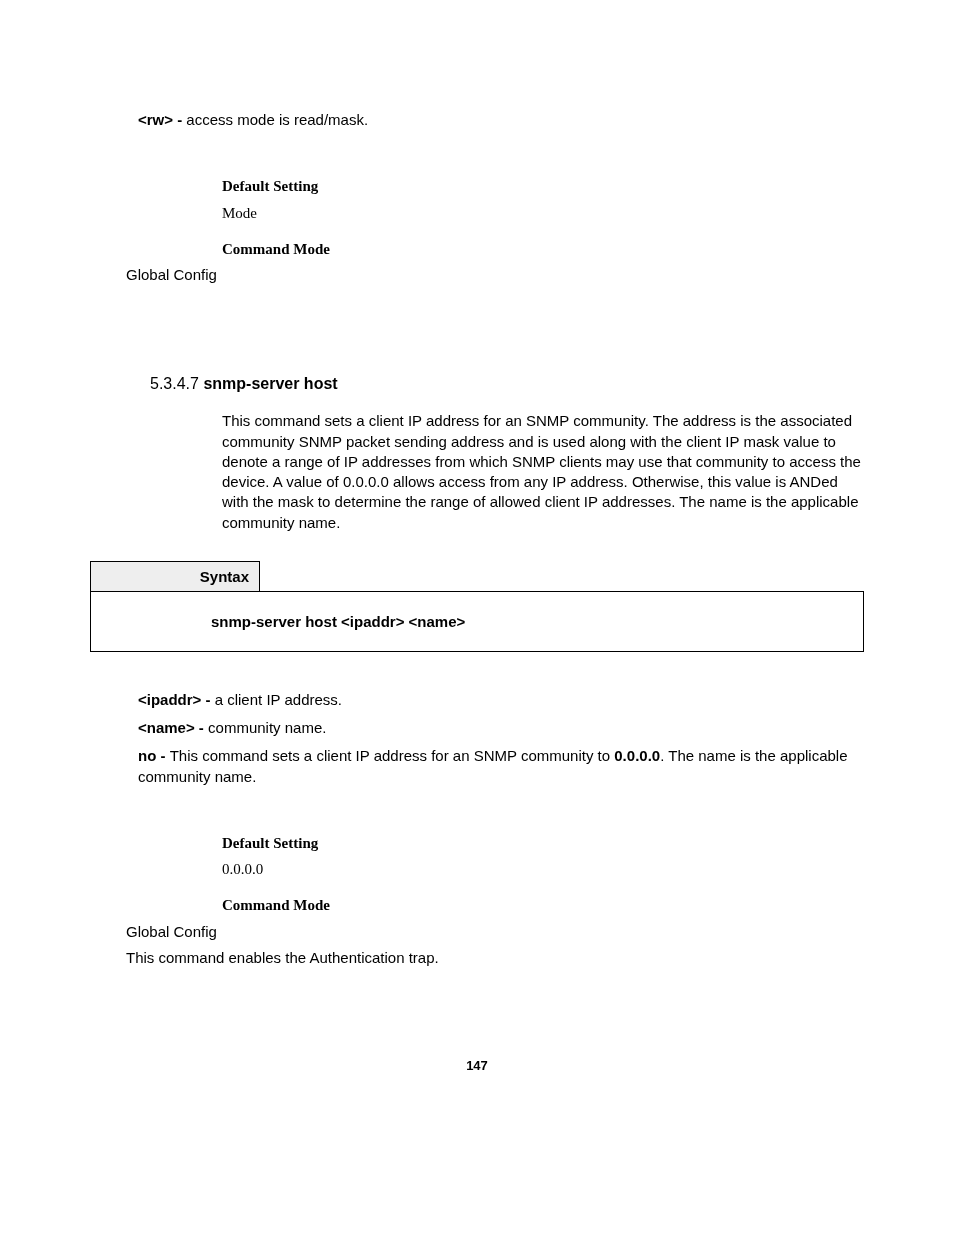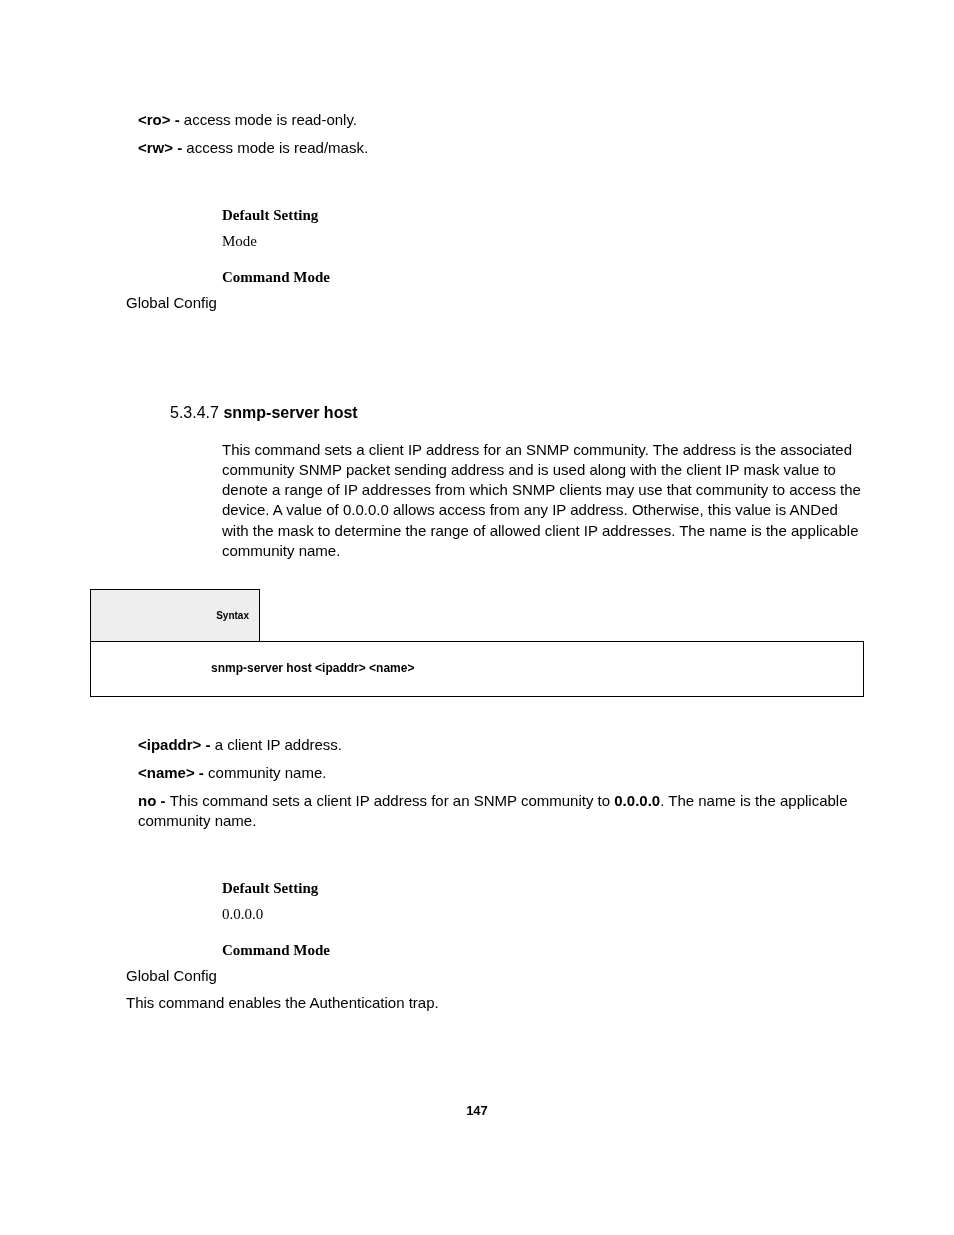--- a/index.html
+++ b/index.html
@@ -14,61 +14,58 @@
   .section-heading { font-size: 16px; margin-top: 90px; margin-bottom: 18px; }
   .section-heading .num { font-weight: normal; }
   .section-heading .title { font-weight: bold; }
   .label-bold { font-weight: bold; }
   .syntax-wrap { margin-top: 28px; }
   .syntax-tab {
     border: 1.5px solid #000;
     border-bottom: none;
     background: #eee;
     width: 170px;
-    height: 52px;
+    height: 30px;
     display: flex;
     align-items: center;
     justify-content: flex-end;
     padding-right: 10px;
     font-weight: bold;
-    font-size: 10px;
+    font-size: 15px;
   }
   .syntax-body {
     border: 1.5px solid #000;
     padding: 16px 0 16px 120px;
     font-weight: bold;
-    font-size: 12px;
+    font-size: 15px;
     line-height: 1.8;
   }
   .page-num { text-align: center; font-weight: bold; font-size: 13px; margin-top: 90px; }
   .para-block { margin-bottom: 6px; }
   .mid-para { font-size: 15px; line-height: 1.35; }
 </style>
 </head>
 <body>
 
 <div class="page">
 
   <div class="content-indent">
     <p class="param-line">
-      <span class="label-bold">&lt;ro&gt; - </span><span>access mode is read-only.</span>
-    </p>
-    <p class="param-line">
       <span class="label-bold">&lt;rw&gt; - </span><span>access mode is read/mask.</span>
     </p>
   </div>
 
   <div class="deep-indent gap-top">
     <p class="label-bold para-block">Default Setting</p>
     <p class="para-block">Mode</p>
     <p class="label-bold para-block gap-top-sm">Command Mode</p>
   </div>
   <p class="para-block" style="margin-left:36px; font-size:15px;">Global Config</p>
 
-  <h2 class="section-heading" style="margin-left:80px;">
+  <h2 class="section-heading" style="margin-left:60px;">
     <span class="num">5.3.4.7 </span><span class="title">snmp-server host</span>
   </h2>
   <p class="deep-indent mid-para">This command sets a client IP address for an SNMP community. The address is the associated community SNMP packet sending address and is used along with the client IP mask value to denote a range of IP addresses from which SNMP clients may use that community to access the device. A value of 0.0.0.0 allows access from any IP address. Otherwise, this value is ANDed with the mask to determine the range of allowed client IP addresses. The name is the applicable community name.</p>
 
   <div class="syntax-wrap">
     <div class="syntax-tab">Syntax</div>
     <div class="syntax-body">
       <div>snmp-server host &lt;ipaddr&gt; &lt;name&gt;</div>
     </div>
   </div>

